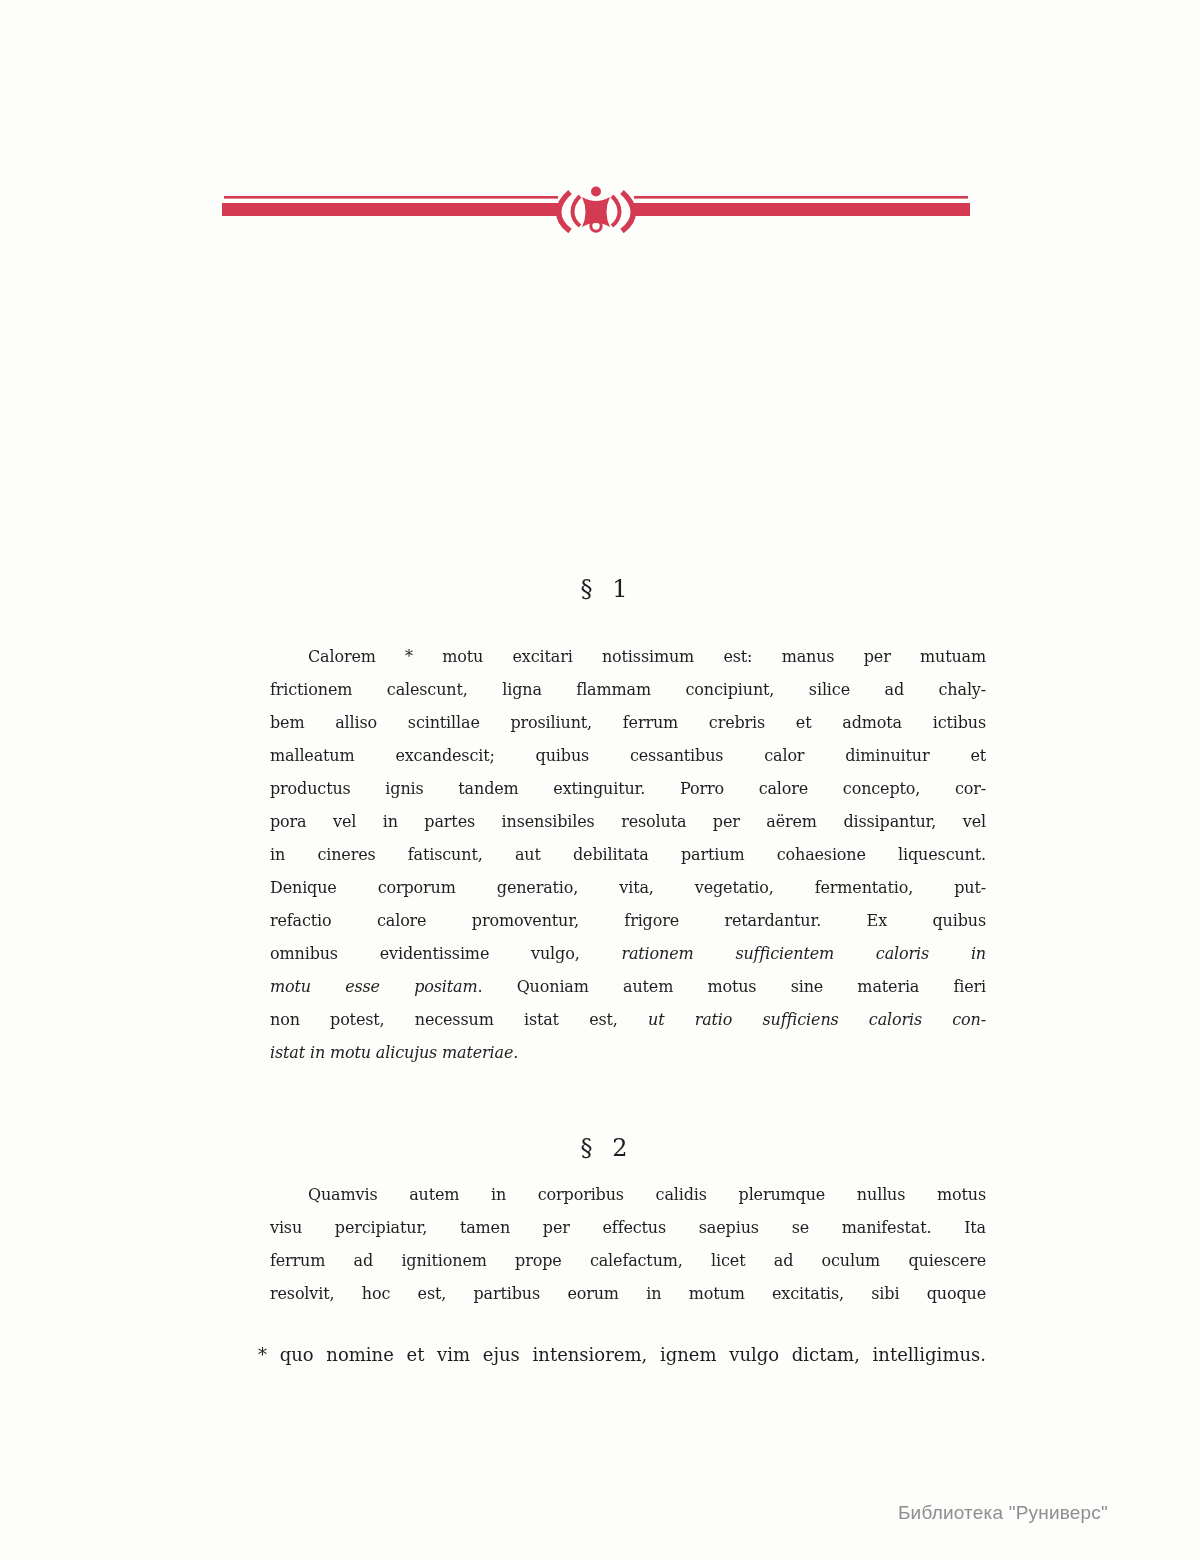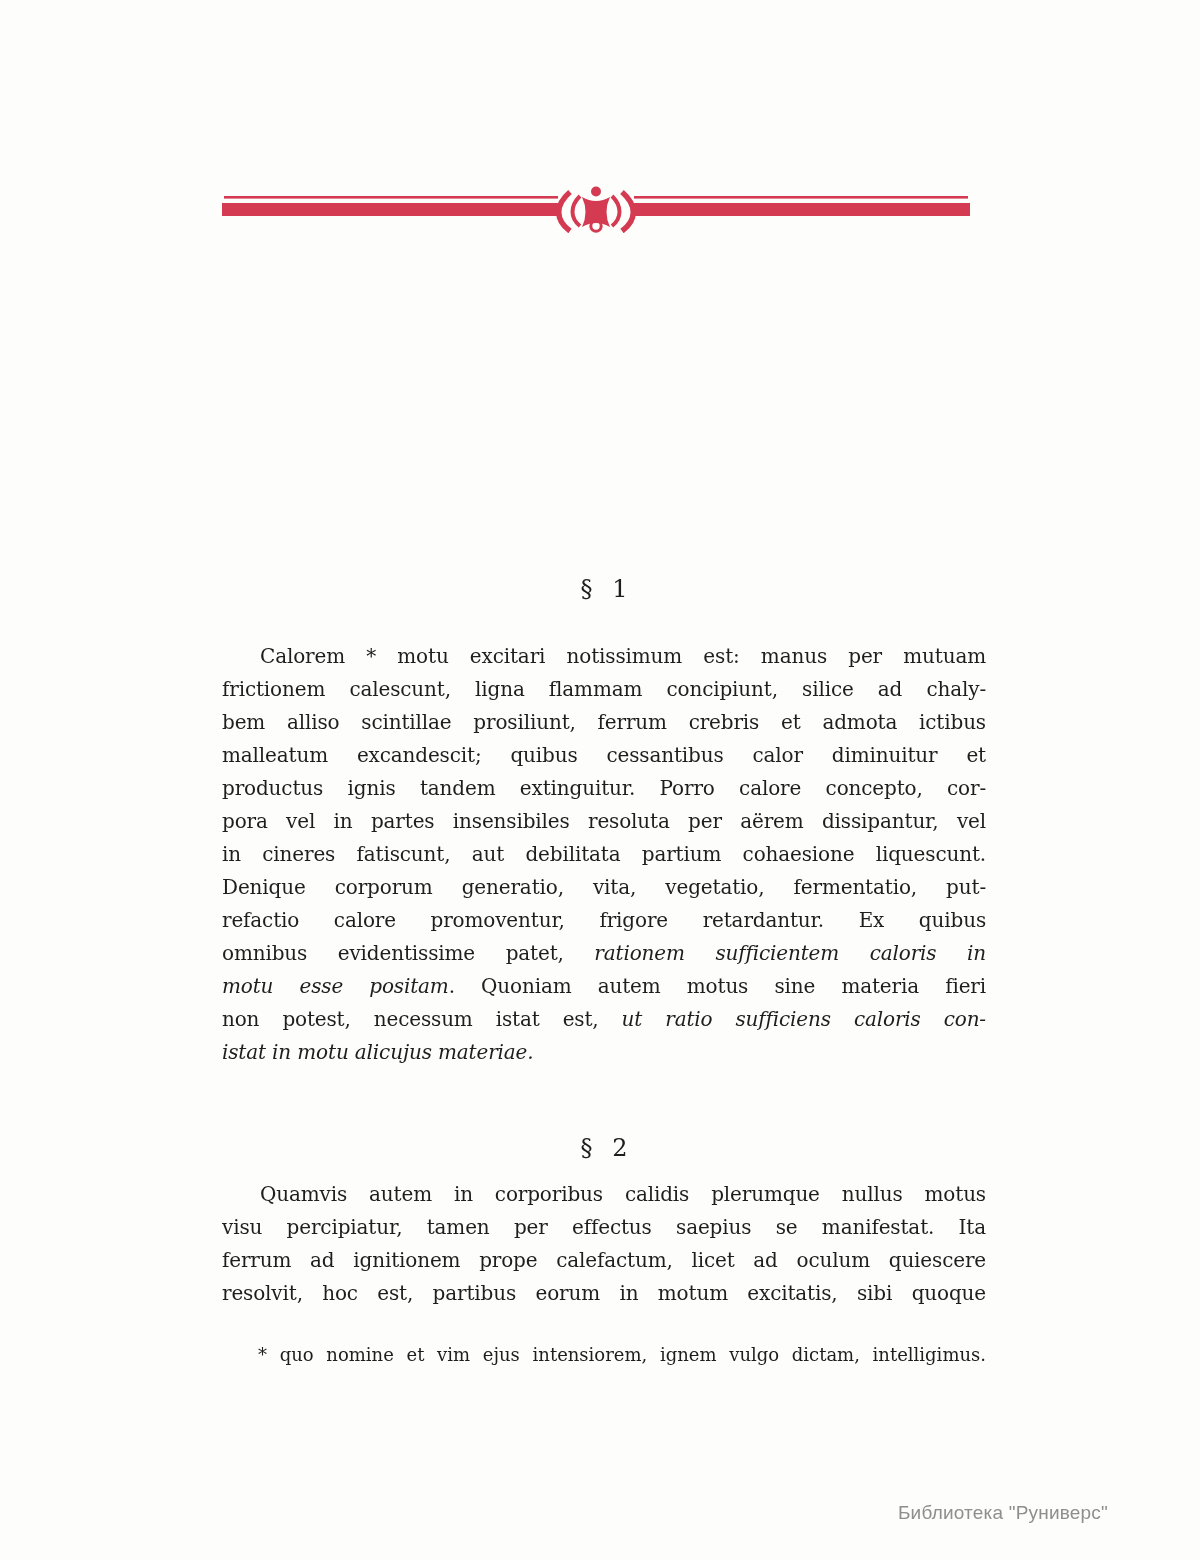--- a/index.html
+++ b/index.html
@@ -39,26 +39,27 @@
     margin: 0 0 36px 0;
   }
   .section-heading.second {
     margin-top: 64px;
     margin-bottom: 15px;
   }
   .paragraph { margin: 0; }
   .line {
     height: 33px;
     line-height: 33px;
-    font-size: 20px;
+    font-size: 16px;
     letter-spacing: -0.15px;
     text-align: justify;
     text-align-last: justify;
     white-space: normal;
     overflow: hidden;
+    margin-left: 48px;
   }
   .line.indent::before {
     content: "";
     display: inline-block;
     width: 38px;
     height: 1px;
   }
   .line.last {
     text-align: left;
     text-align-last: left;
@@ -120,21 +121,21 @@
       <div class="paragraph">
         <div class="line indent"><span>Calorem * motu excitari notissimum est:  manus per mutuam</span></div>
         <div class="line"><span>frictionem calescunt, ligna flammam concipiunt, silice ad chaly-</span></div>
         <div class="line"><span>bem alliso scintillae prosiliunt, ferrum  crebris et admota ictibus</span></div>
         <div class="line"><span>malleatum excandescit; quibus cessantibus calor diminuitur et</span></div>
         <div class="line"><span>productus ignis tandem extinguitur. Porro calore concepto, cor-</span></div>
         <div class="line"><span>pora vel in partes insensibiles resoluta per aërem dissipantur, vel</span></div>
         <div class="line"><span>in cineres fatiscunt, aut debilitata partium cohaesione liquescunt.</span></div>
         <div class="line"><span>Denique corporum generatio, vita, vegetatio, fermentatio, put-</span></div>
         <div class="line"><span>refactio calore promoventur, frigore retardantur. Ex quibus</span></div>
-        <div class="line"><span>omnibus evidentissime patet, </span><span class="it">rationem sufficientem  caloris in</span></div>
+        <div class="line"><span>omnibus evidentissime vulgo, </span><span class="it">rationem sufficientem  caloris in</span></div>
         <div class="line"><span class="it">motu esse positam</span><span>. Quoniam autem motus sine materia fieri</span></div>
         <div class="line"><span>non potest, necessum istat est, </span><span class="it">ut ratio sufficiens caloris con-</span></div>
         <div class="line last"><span class="it">istat in motu alicujus materiae.</span></div>
       </div>
       <div class="section-heading second">§ 2</div>
       <div class="paragraph">
         <div class="line indent"><span>Quamvis autem in corporibus calidis plerumque nullus motus</span></div>
         <div class="line"><span>visu percipiatur, tamen per effectus saepius se manifestat. Ita</span></div>
         <div class="line"><span>ferrum ad ignitionem prope calefactum, licet ad oculum quiescere</span></div>
         <div class="line"><span>resolvit, hoc est, partibus eorum in motum excitatis, sibi quoque</span></div>

